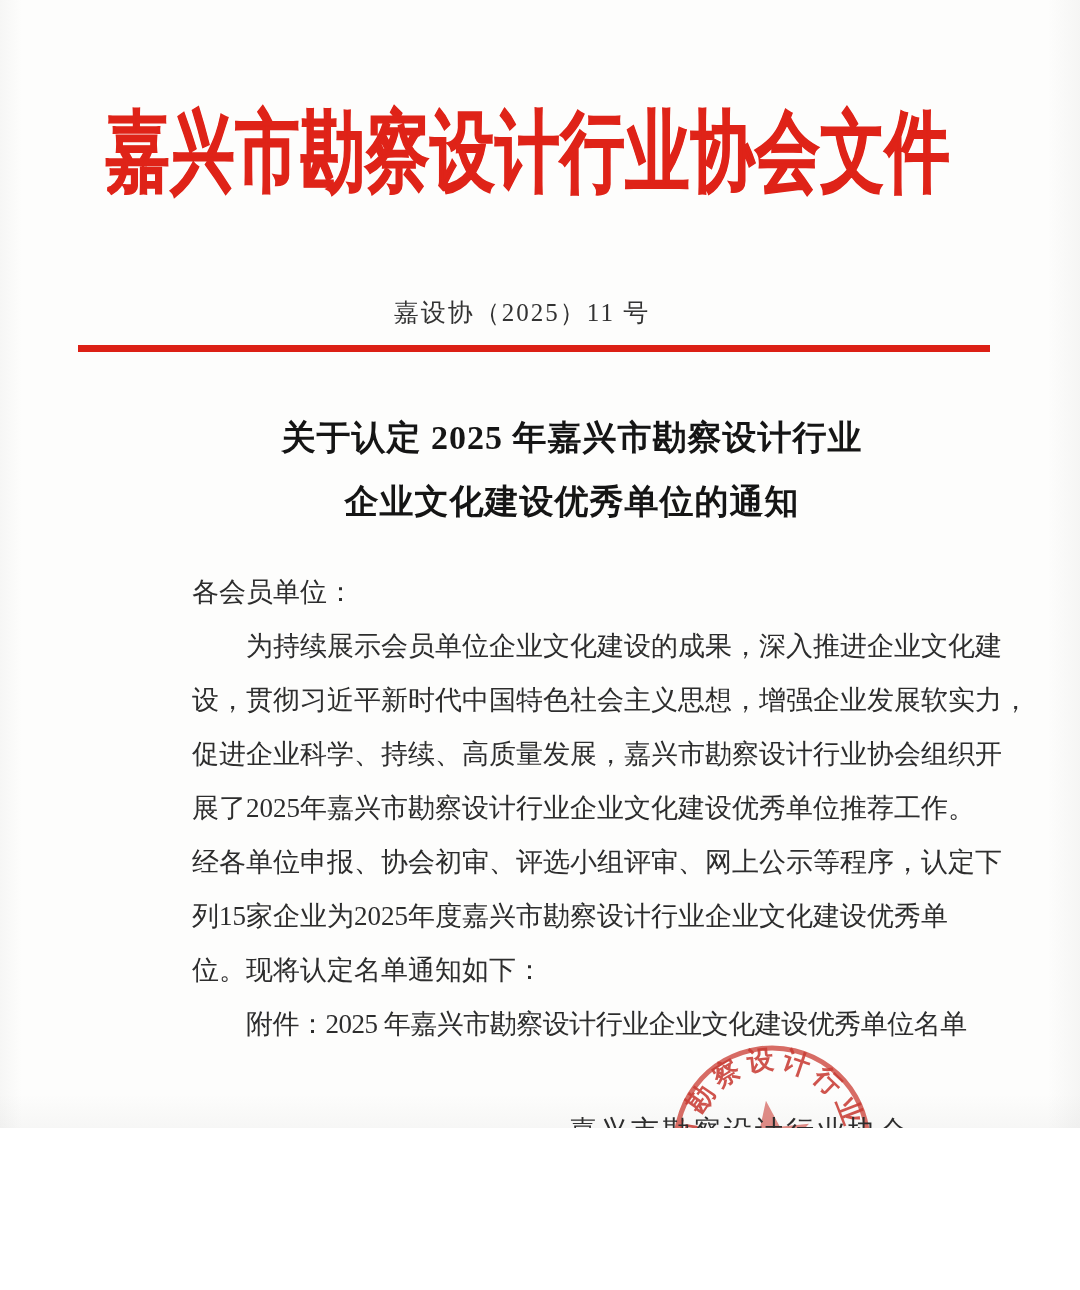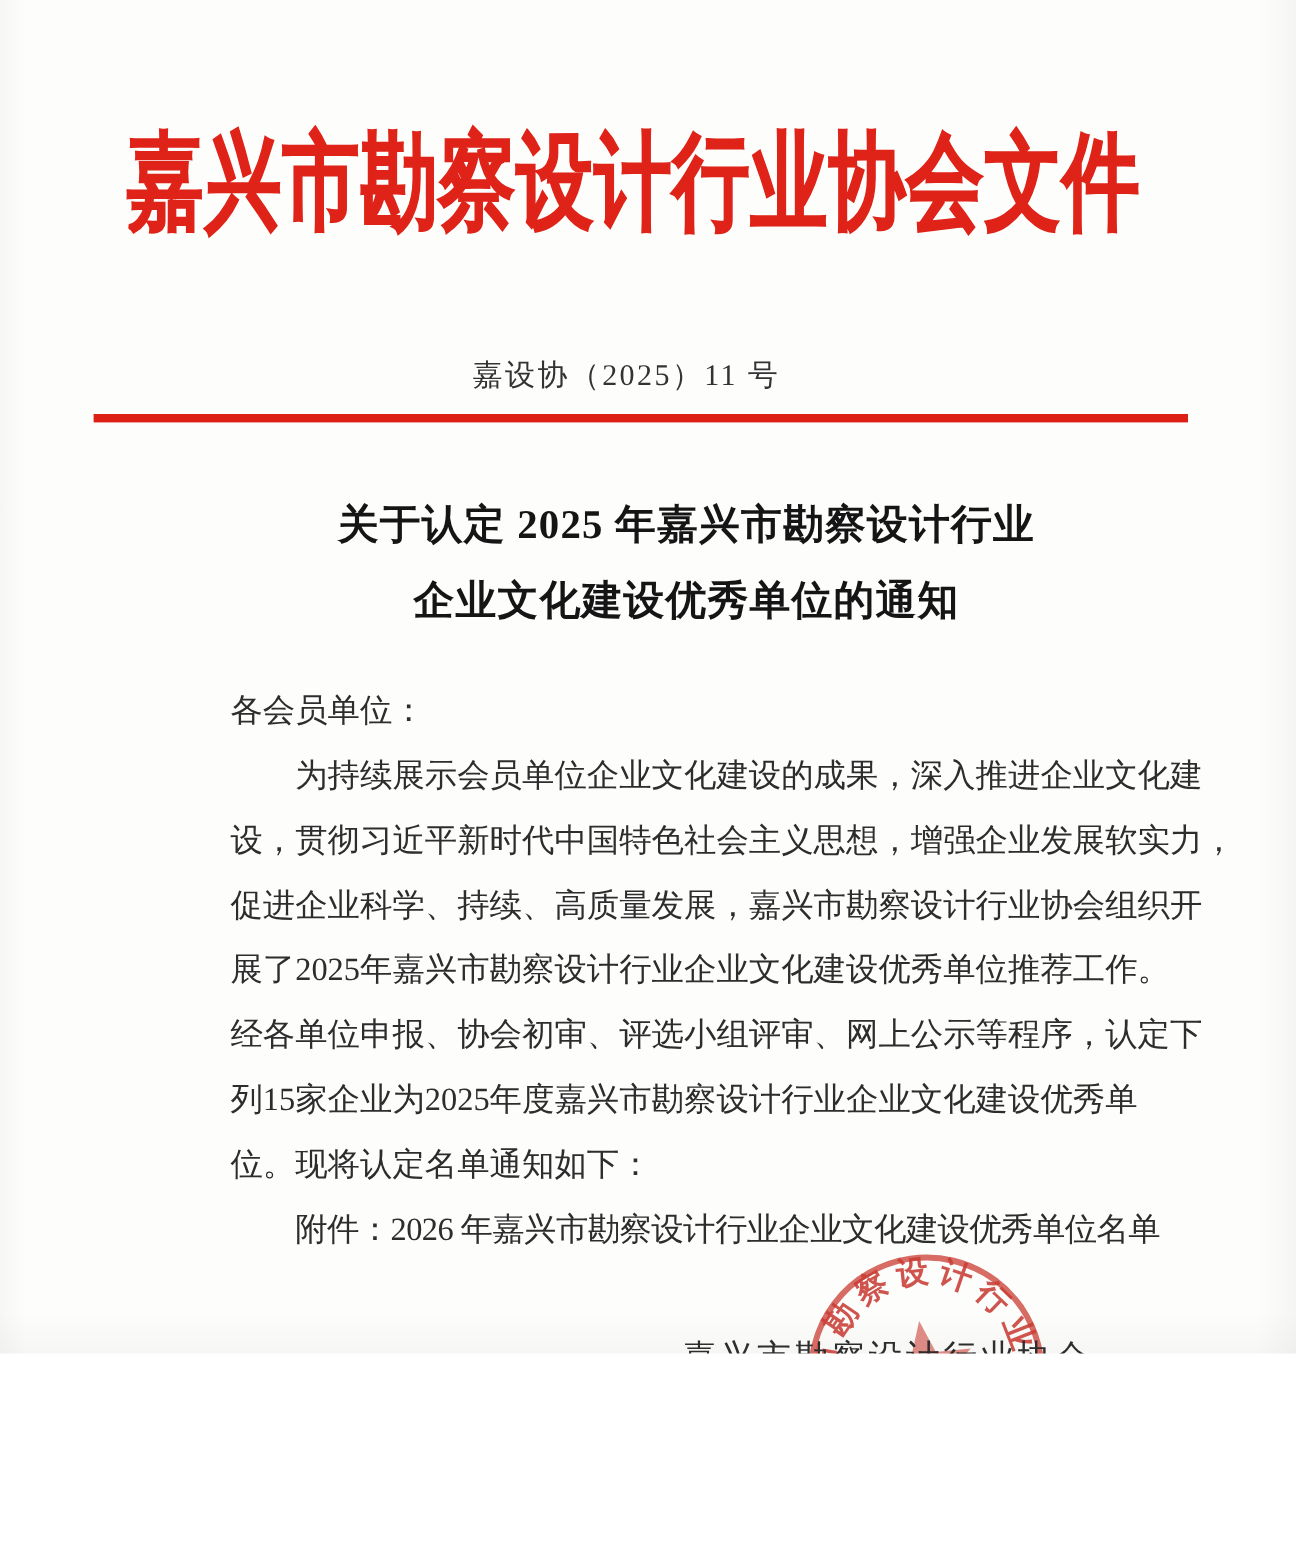--- a/index.html
+++ b/index.html
@@ -280,21 +280,21 @@
         <span>业</span>
         <span>文</span>
         <span>化</span>
         <span>建</span>
         <span>设</span>
         <span>优</span>
         <span>秀</span>
         <span>单</span>
       </div>
     <div class="row">位。现将认定名单通知如下：</div>
-    <div class="row attachment" style="padding-left:54px;">附件：2026 年嘉兴市勘察设计行业企业文化建设优秀单位名单</div>
+    <div class="row attachment" style="padding-left:54px;">附件：2025 年嘉兴市勘察设计行业企业文化建设优秀单位名单</div>
   </div>
 
   <svg class="seal" width="208" height="208" viewBox="0 0 210 210">
     <circle cx="105" cy="105" r="97" fill="none" stroke="rgba(205,71,63,0.8)" stroke-width="5"></circle>
     <path d="M 105 61
              L 115.3 88.8 L 144.9 90.0 L 121.6 108.4 L 129.7 137.0
              L 105 120.5
              L 80.3 137.0 L 88.4 108.4 L 65.1 90.0 L 94.7 88.8 Z" fill="rgba(205,71,63,0.62)"></path>
     <path id="sealArc" d="M 51.3 158.7 A 76 76 0 1 1 158.7 158.7" fill="none"></path>
     <text font-size="27" letter-spacing="6" fill="rgba(200,60,52,0.88)" font-weight="700">

